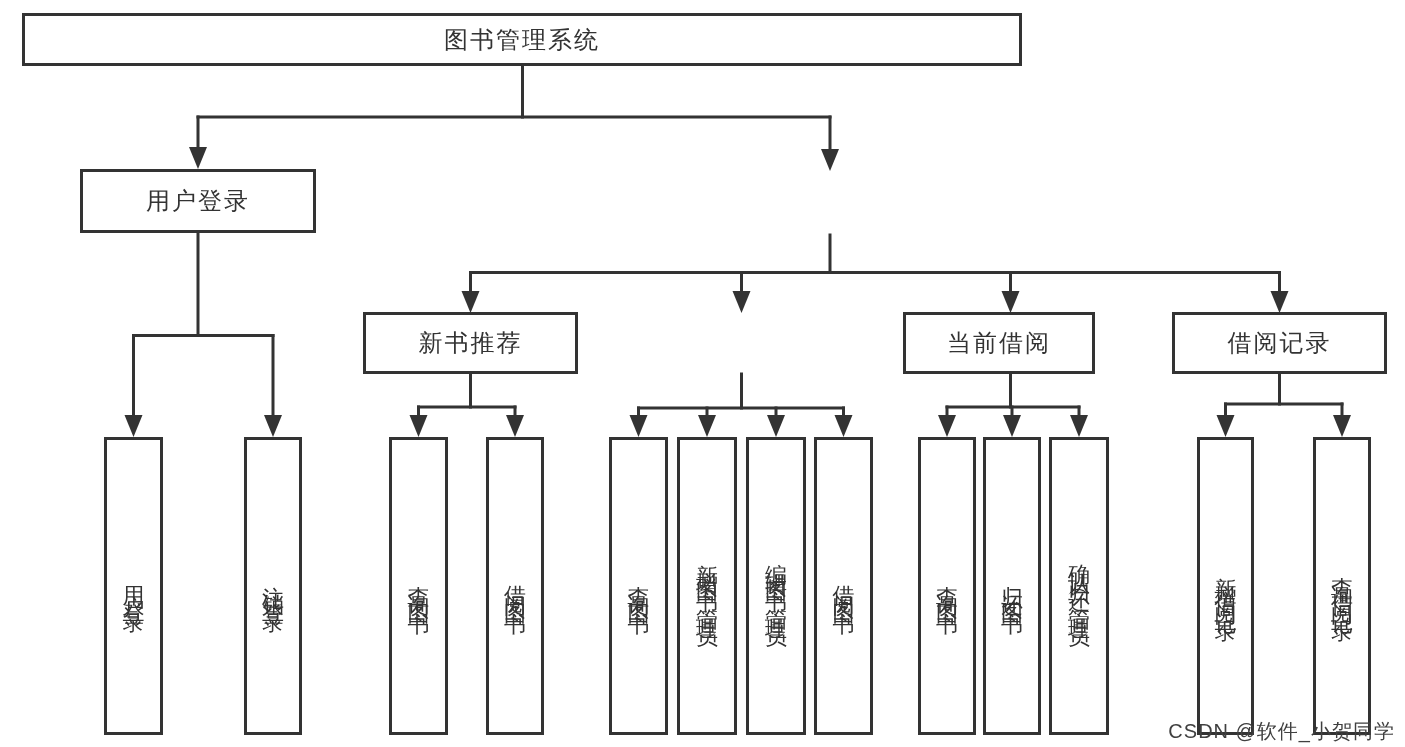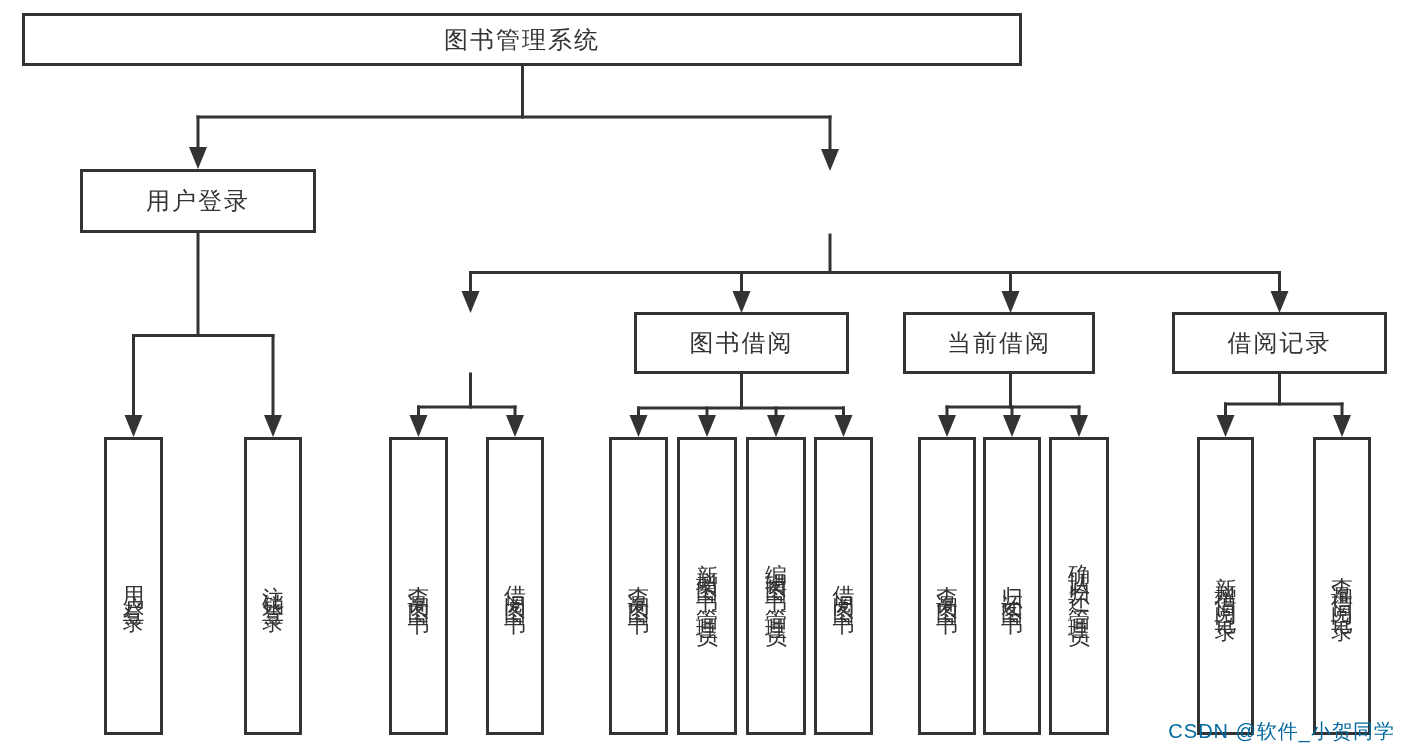--- a/index.html
+++ b/index.html
@@ -48,21 +48,21 @@
     color: #333333;
     z-index: 2;
     line-height: 1;
   }
   #watermark {
     position: absolute;
     right: 10px;
     bottom: 2px;
     font-size: 20px;
     letter-spacing: 1px;
-    color: #0369a1;
+    color: #404040;
     z-index: 5;
     white-space: nowrap;
   }
 </style>
 </head>
 <body>
 
 <div id="stage">
 
   <svg id="connectors" width="1405" height="747" viewBox="0 0 1405 747" aria-hidden="true">
@@ -131,21 +131,21 @@
       <polygon points="1070,415 1088,415 1079,437"></polygon>
       <polygon points="1216.5,415 1234.5,415 1225.5,437"></polygon>
       <polygon points="1333,415 1351,415 1342,437"></polygon>
     </g>
   </svg>
 
   <div class="hbox" style="left:22px; top:13px; width:1000px; height:53px;">图书管理系统</div>
 
   <div class="hbox" style="left:80px; top:169px; width:236px; height:64px;">用户登录</div>
 
-  <div class="hbox" style="left:634px; top:312px; width:215px; height:62px;">图书借阅</div>
+  <div class="hbox" style="left:363px; top:312px; width:215px; height:62px;">新书推荐</div>
   <div class="hbox" style="left:903px; top:312px; width:192px; height:62px;">当前借阅</div>
   <div class="hbox" style="left:1172px; top:312px; width:215px; height:62px;">借阅记录</div>
 
   <div class="leaf" style="left:104px; width:59px;">用户登录</div>
   <div class="leaf" style="left:244px; width:58px;">注销登录</div>
 
   <div class="leaf" style="left:389px; width:59px;">查询图书</div>
   <div class="leaf" style="left:486px; width:58px;">借阅图书</div>
 
   <div class="leaf" style="left:609px; width:59px;">查询图书</div>

